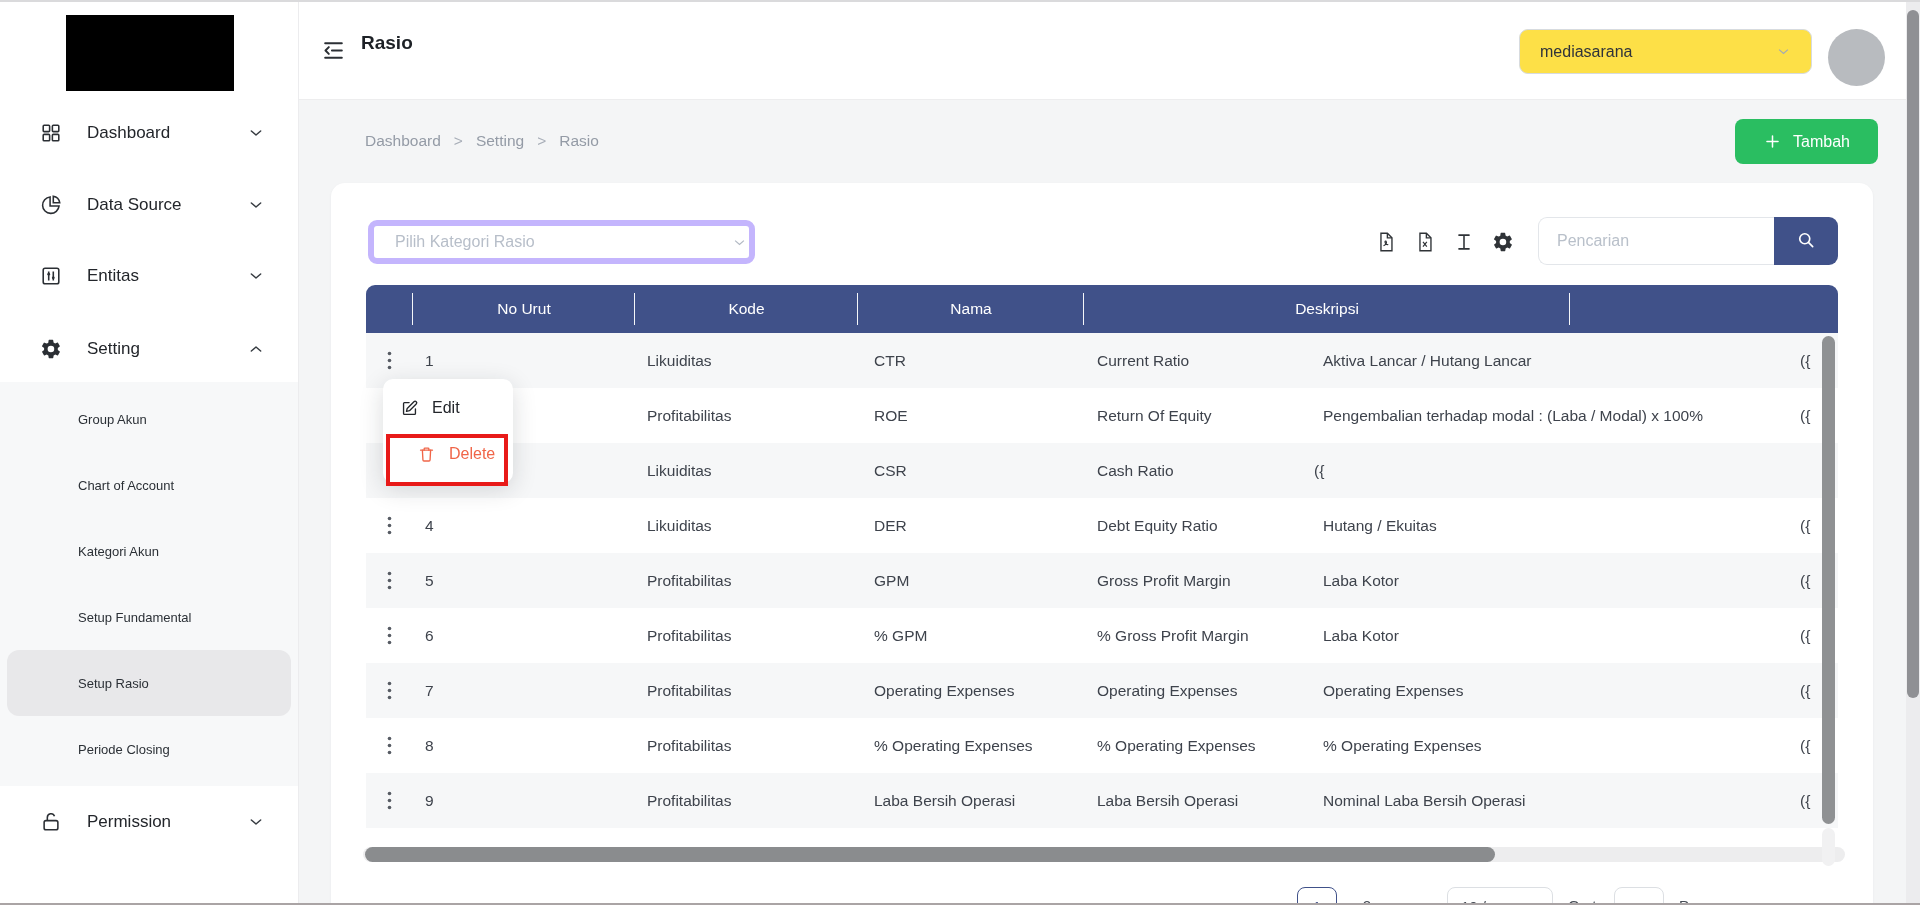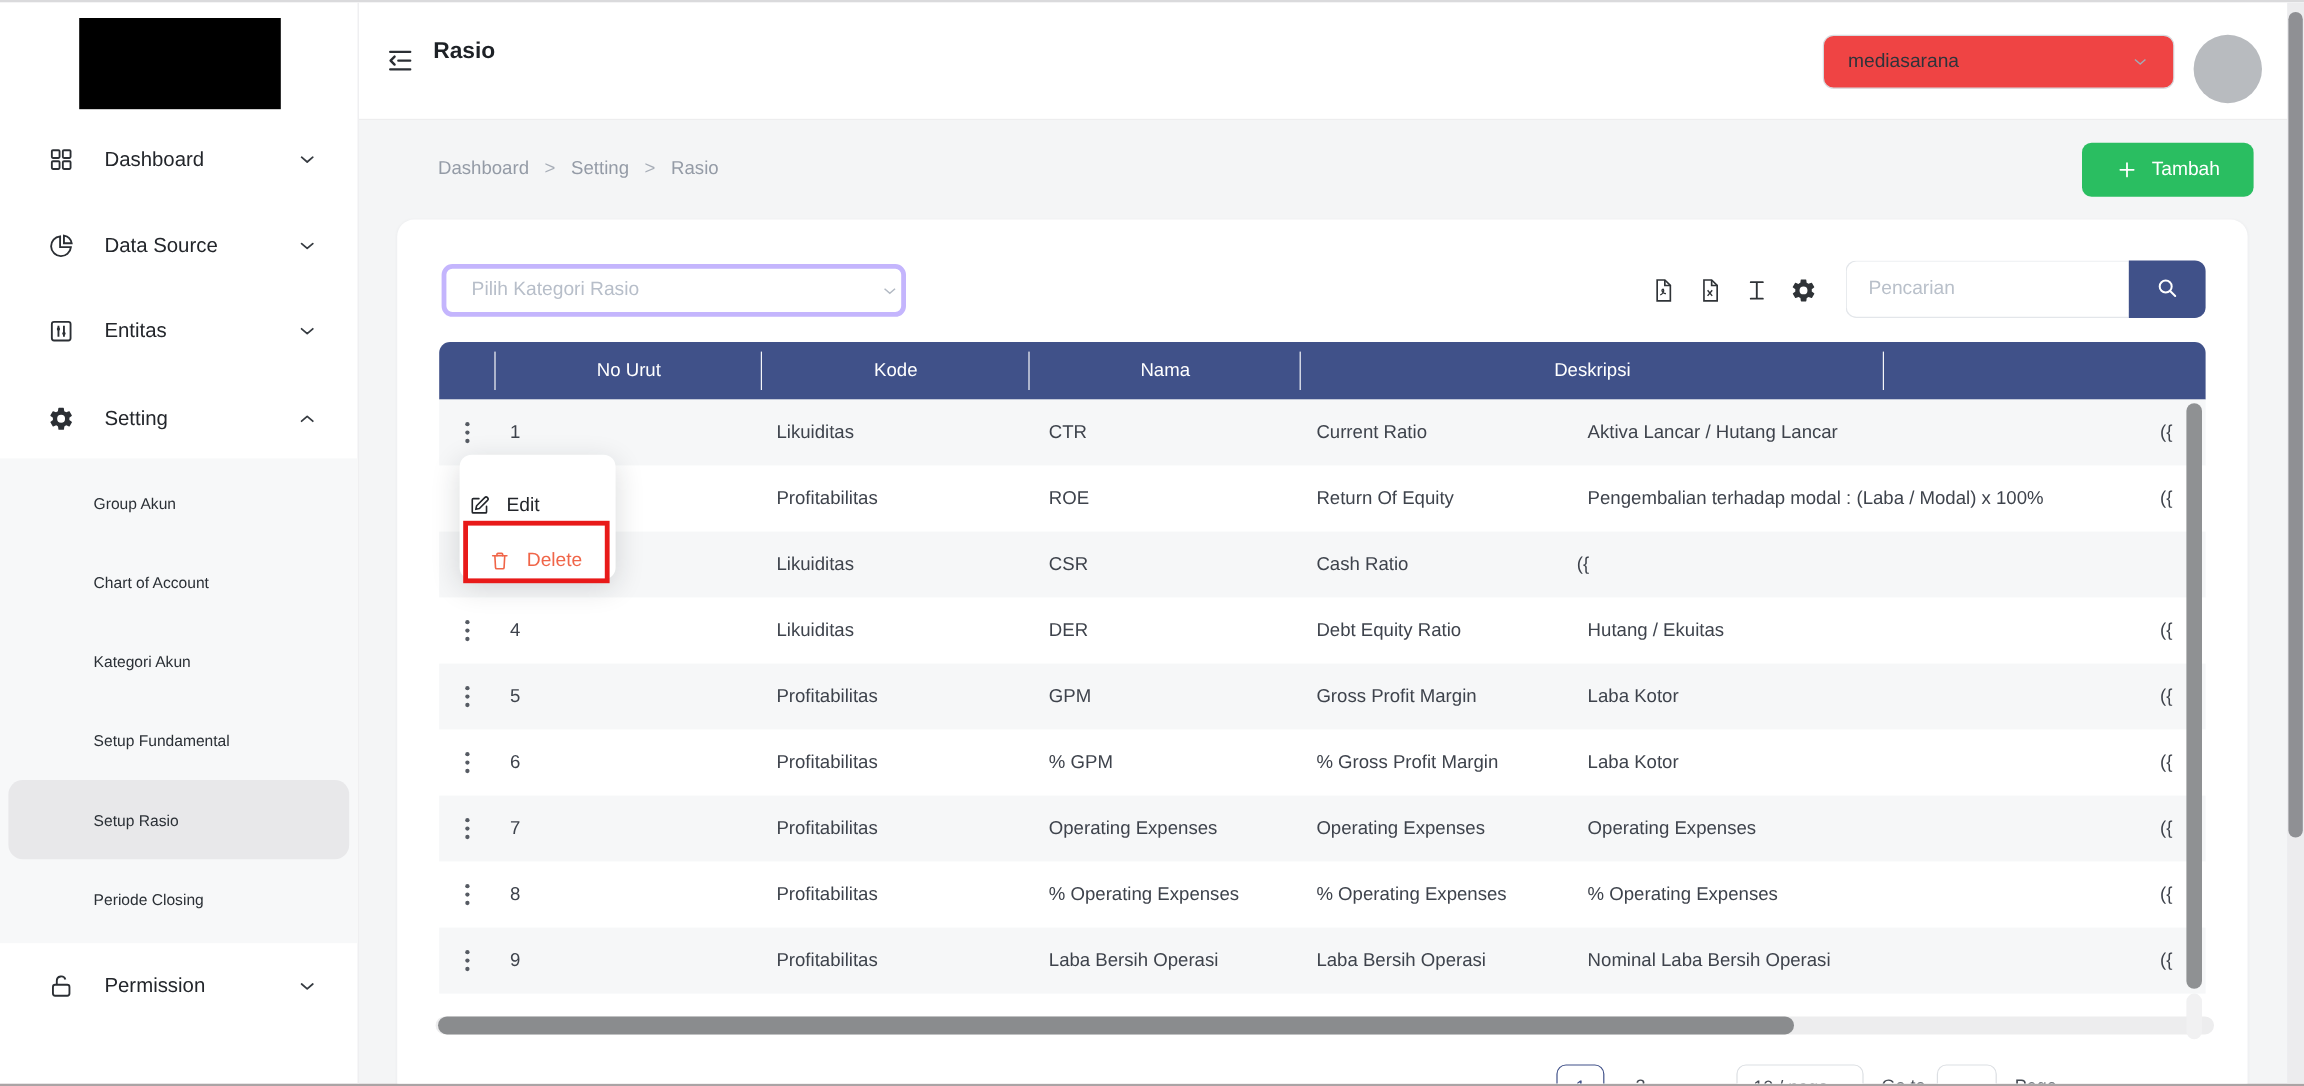--- a/index.html
+++ b/index.html
@@ -15,32 +15,32 @@
   .nav-item { position:absolute; left:0; width:100%; height:44px; display:flex; align-items:center; padding-left:40px; gap:25px; font-size:17px; color:#23262b; cursor:pointer; }
   .nav-item .nicon { width:22px; height:22px; color:#2b2f34; flex:0 0 auto; display:flex; }
   .nav-item .chev { position:absolute; right:34px; color:#363b41; display:flex; }
   .submenu { position:absolute; left:0; top:380px; width:100%; height:404px; background:#f7f8f9; padding-top:4px; }
   .sub-item { height:66px; display:flex; align-items:center; padding-left:78px; font-size:13px; color:#2b3036; cursor:pointer;text-align:right; }
   .sub-item.active { background:#e8e8ea; border-radius:12px; margin:0 7px; padding-left:71px; }
   
   .topbar { position:absolute; left:299px; top:0; right:0; height:98px; background:#fff; border-bottom:1px solid #ededee; z-index:4; }
   .fold { position:absolute; left:22px; top:38px; color:#2b2f34; display:flex; }
   .page-title { position:absolute; left:62px; top:30px; font-size:19px; font-weight:700; color:#1d2126; }
-  .tenant-select { position:absolute; left:1220px; top:27px; width:293px; height:45px; border:1px solid #d7dbdf; border-radius:9px; display:flex; align-items:center; justify-content:space-between; padding:0 20px; font-size:16px; color:#2f333a; background:#ef4444; cursor:pointer; }
+  .tenant-select { position:absolute; left:1220px; top:27px; width:293px; height:45px; border:1px solid #d7dbdf; border-radius:9px; display:flex; align-items:center; justify-content:space-between; padding:0 20px; font-size:16px; color:#2f333a; background:#fde047; cursor:pointer; }
   .tenant-select .chev { color:#a3aab4; display:flex; }
   .avatar { position:absolute; left:1529px; top:27px; width:57px; height:57px; border-radius:50%; background:#b8bbbf; cursor:pointer; }
   
   .content { position:absolute; left:299px; top:98px; right:0; bottom:0; background:#f4f5f6; }
   .breadcrumb { position:absolute; left:66px; top:32px; display:flex; gap:13px; font-size:15.5px; color:#949ba6; }
   .breadcrumb .sep { color:#a7adb7; }
   .btn-add { position:absolute; left:1436px; top:19px; width:143px; height:45px; background:#2abe61; border:none; color:#fff; border-radius:8px; font-size:16px; font-family:inherit; display:flex; align-items:center; justify-content:center; gap:11px; cursor:pointer; }
   .btn-add .plus { display:flex; }
   .card { position:absolute; left:32px; top:83px; width:1542px; height:740px; background:#fff; border-radius:14px; box-shadow:0 1px 3px rgba(30,40,60,.05); }
   
-  .filter-select { position:absolute; left:37px; top:37px; width:387px; height:44px; border:4px solid #c4b5fd; border-radius:9px; display:flex; align-items:center; justify-content:space-between; padding:0 2px 0 21px; font-size:16px; color:#b7bec9; cursor:pointer; background:#fff; }
+  .filter-select { position:absolute; left:37px; top:37px; width:387px; height:44px; border:6px solid #c4b5fd; border-radius:9px; display:flex; align-items:center; justify-content:space-between; padding:0 2px 0 21px; font-size:16px; color:#b7bec9; cursor:pointer; background:#fff; }
   .filter-select .chev { color:#b2b9c3; display:flex; }
   .toolbar-icons { position:absolute; left:1044px; top:48px; display:flex; gap:17px; color:#2f3337; }
   .toolbar-icons .ticon { width:22px; height:22px; display:flex; cursor:pointer; }
   .search-wrap { position:absolute; left:1207px; top:34px; width:300px; height:48px; display:flex; }
   .search-input { width:236px; height:48px; border:1px solid #e3e6ea; border-right:none; border-radius:9px 0 0 9px; padding:0 18px; font-size:16px; font-family:inherit; color:#333; outline:none; }
   .search-input::placeholder { color:#b9c0ca; }
   .search-btn { width:64px; height:48px; background:#405189; border:none; border-radius:0 9px 9px 0; display:flex; align-items:center; justify-content:center; color:#fff; cursor:pointer; }
   
   .tbl { position:absolute; left:35px; top:102px; width:1472px; }
   .tbl-head { height:48px; background:#405189; border-radius:9px 9px 0 0; display:flex; color:#fff; font-size:15.5px; }
@@ -65,21 +65,21 @@
   .pg-prev { left:925px; width:24px; text-align:center; color:#aab0b9; font-size:18px; cursor:pointer; }
   .pg-page1 { left:966px; width:40px; border:1px solid #405189; border-radius:8px; color:#405189; text-align:center; cursor:pointer; background:#fff; }
   .pg-page2 { left:1016px; width:40px; text-align:center; cursor:pointer; }
   .pg-next { left:1062px; width:24px; text-align:center; color:#aab0b9; font-size:18px; cursor:pointer; }
   .pg-size { left:1116px; width:106px; border:1px solid #dcdfe3; border-radius:8px; padding:0 13px; background:#fff; cursor:pointer; }
   .pg-goto { left:1237px; }
   .pg-input { left:1283px; width:50px; border:1px solid #dcdfe3; border-radius:8px; background:#fff; }
   .pg-pagelbl { left:1348px; }
   
   .ctx-menu { position:absolute; left:383px; top:377px; width:130px; background:#fff; border-radius:10px; box-shadow:0 6px 24px rgba(25,30,40,.16); padding:6px 0; z-index:20; }
-  .ctx-item { height:46px; display:flex; align-items:flex-end; gap:13px; padding-left:7px; font-size:16px; color:#23262b; cursor:pointer; }
+  .ctx-item { height:46px; display:flex; align-items:center; gap:13px; padding-left:17px; font-size:16px; color:#23262b; cursor:pointer; }
   .ctx-item .cicon { width:19px; height:19px; display:flex; }
   .ctx-item.danger { color:#f06548;margin-left:17px; }
   .red-annotation { position:absolute; left:386px; top:432px; width:122px; height:52px; border:4px solid #e81a19; z-index:21; pointer-events:none; }
 </style>
 </head>
 <body>
 
 <div class="app">
 
   <aside class="sidebar">

